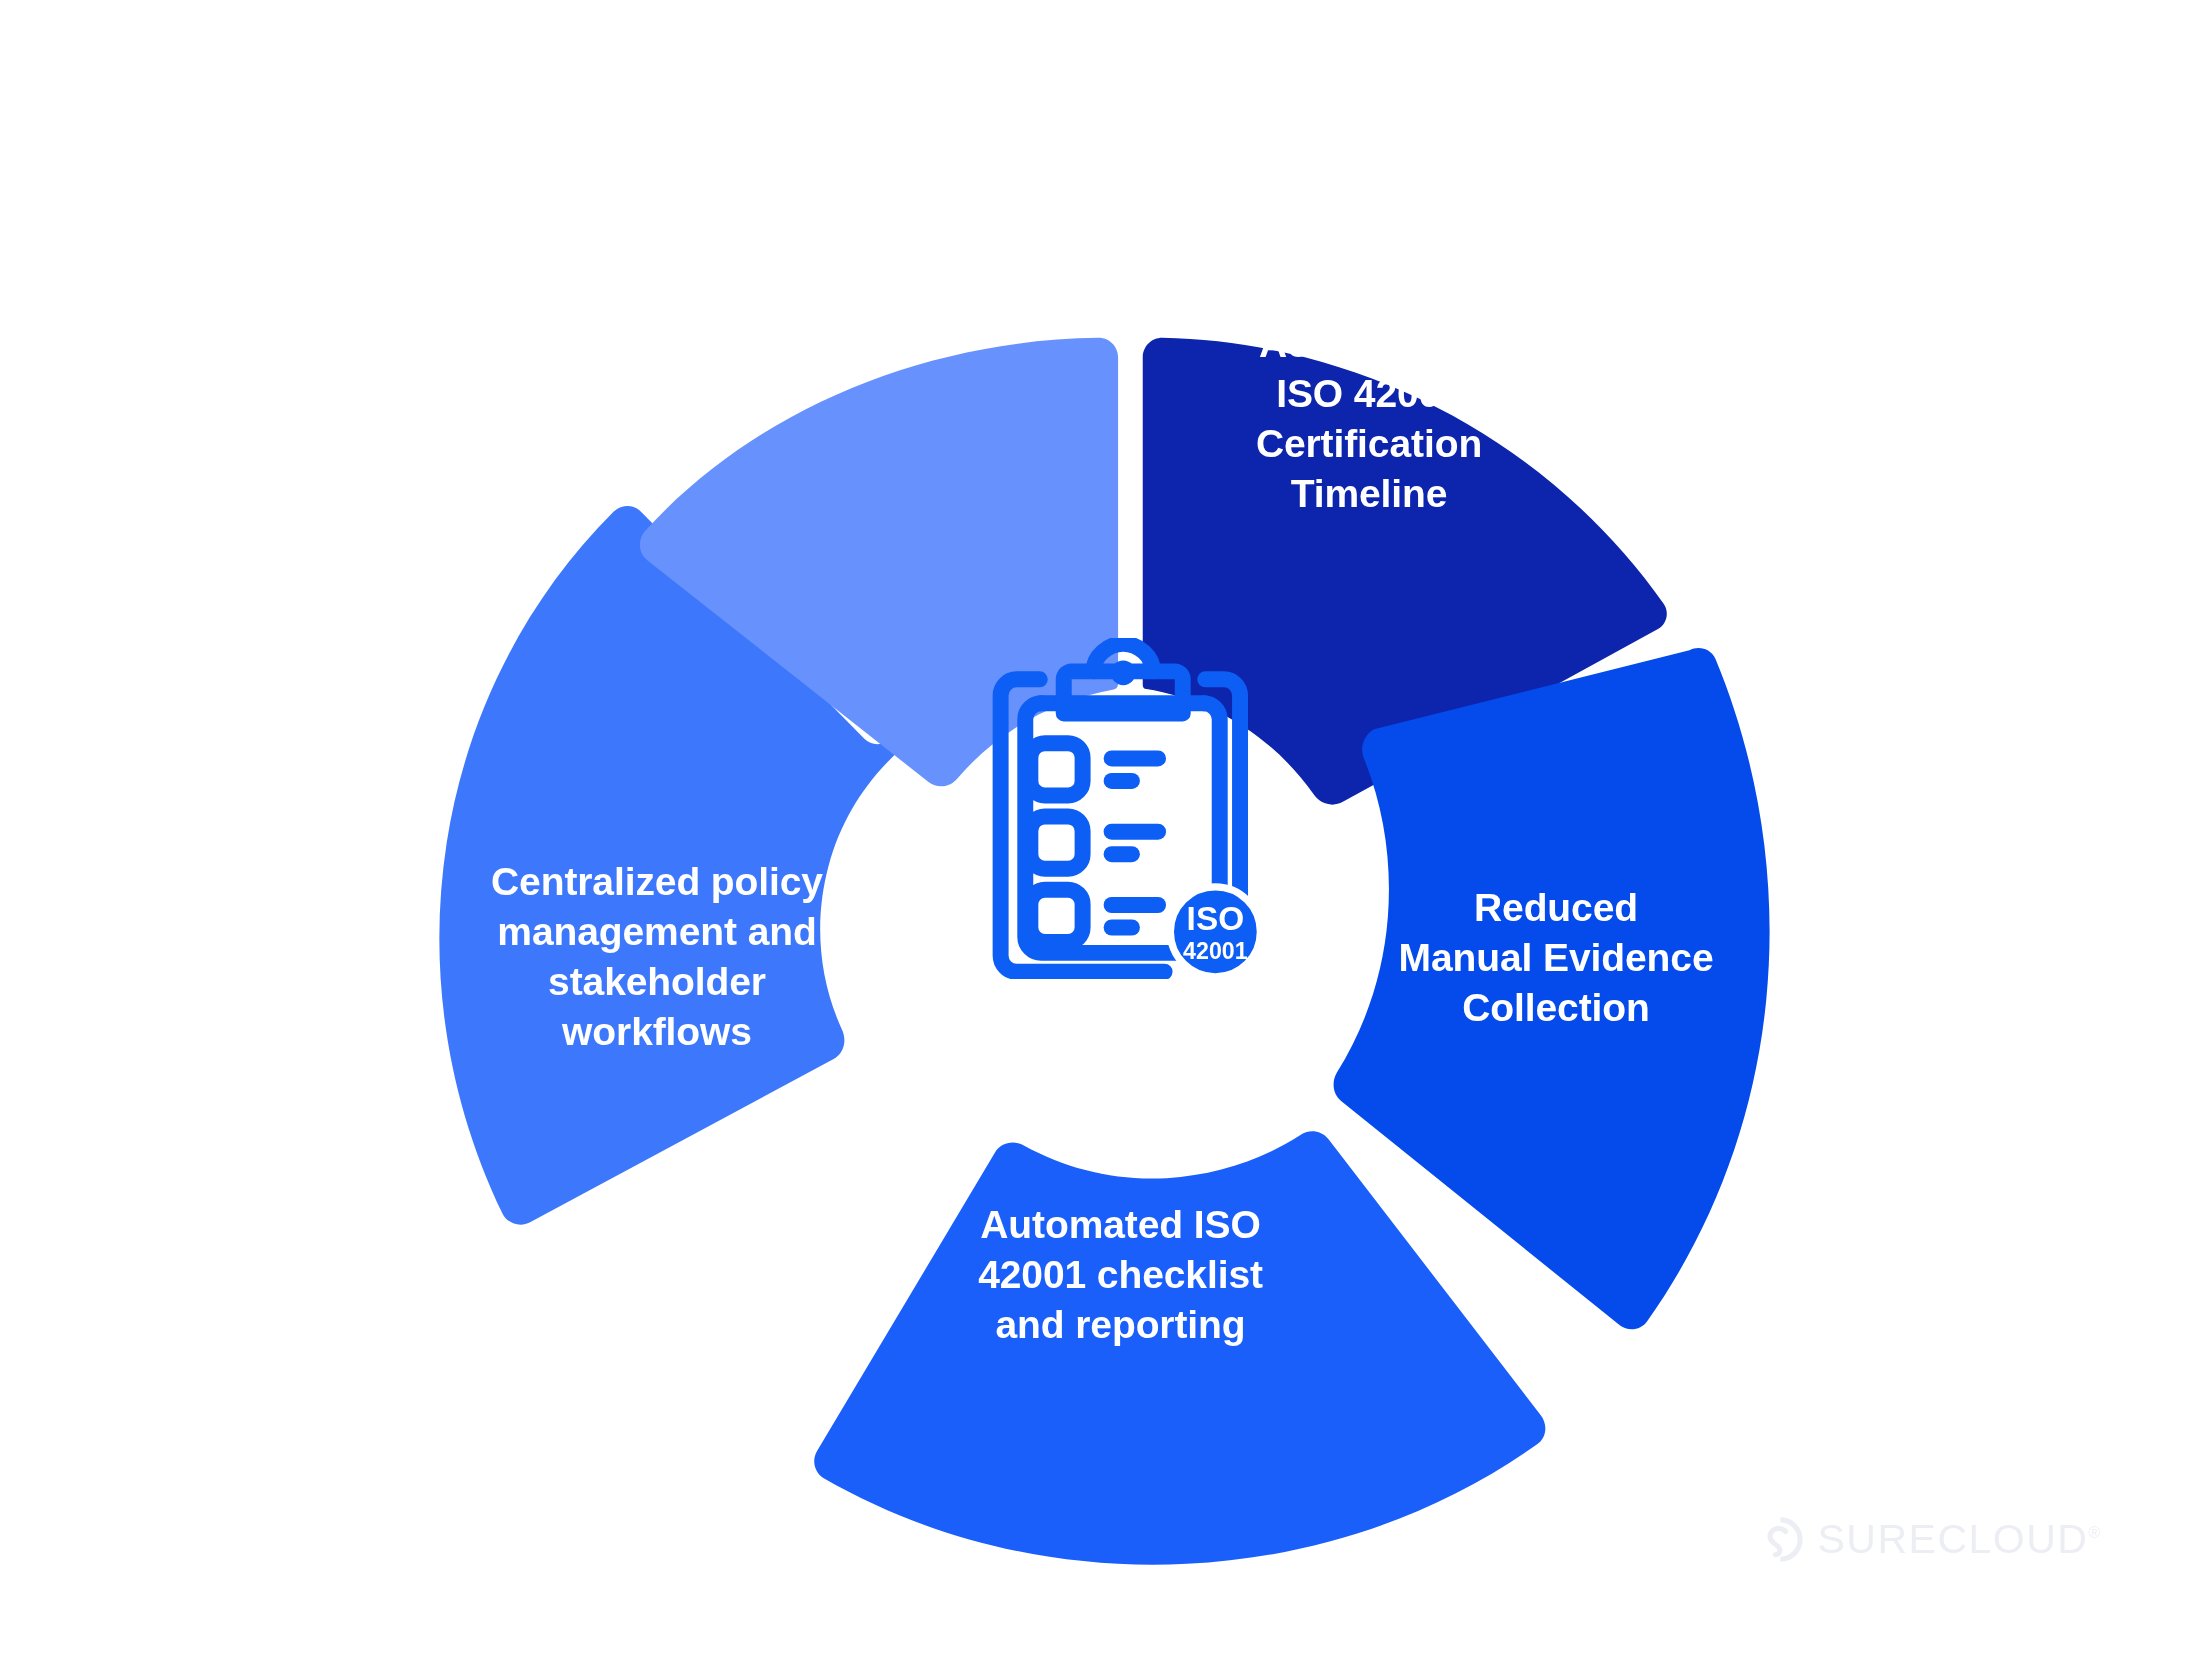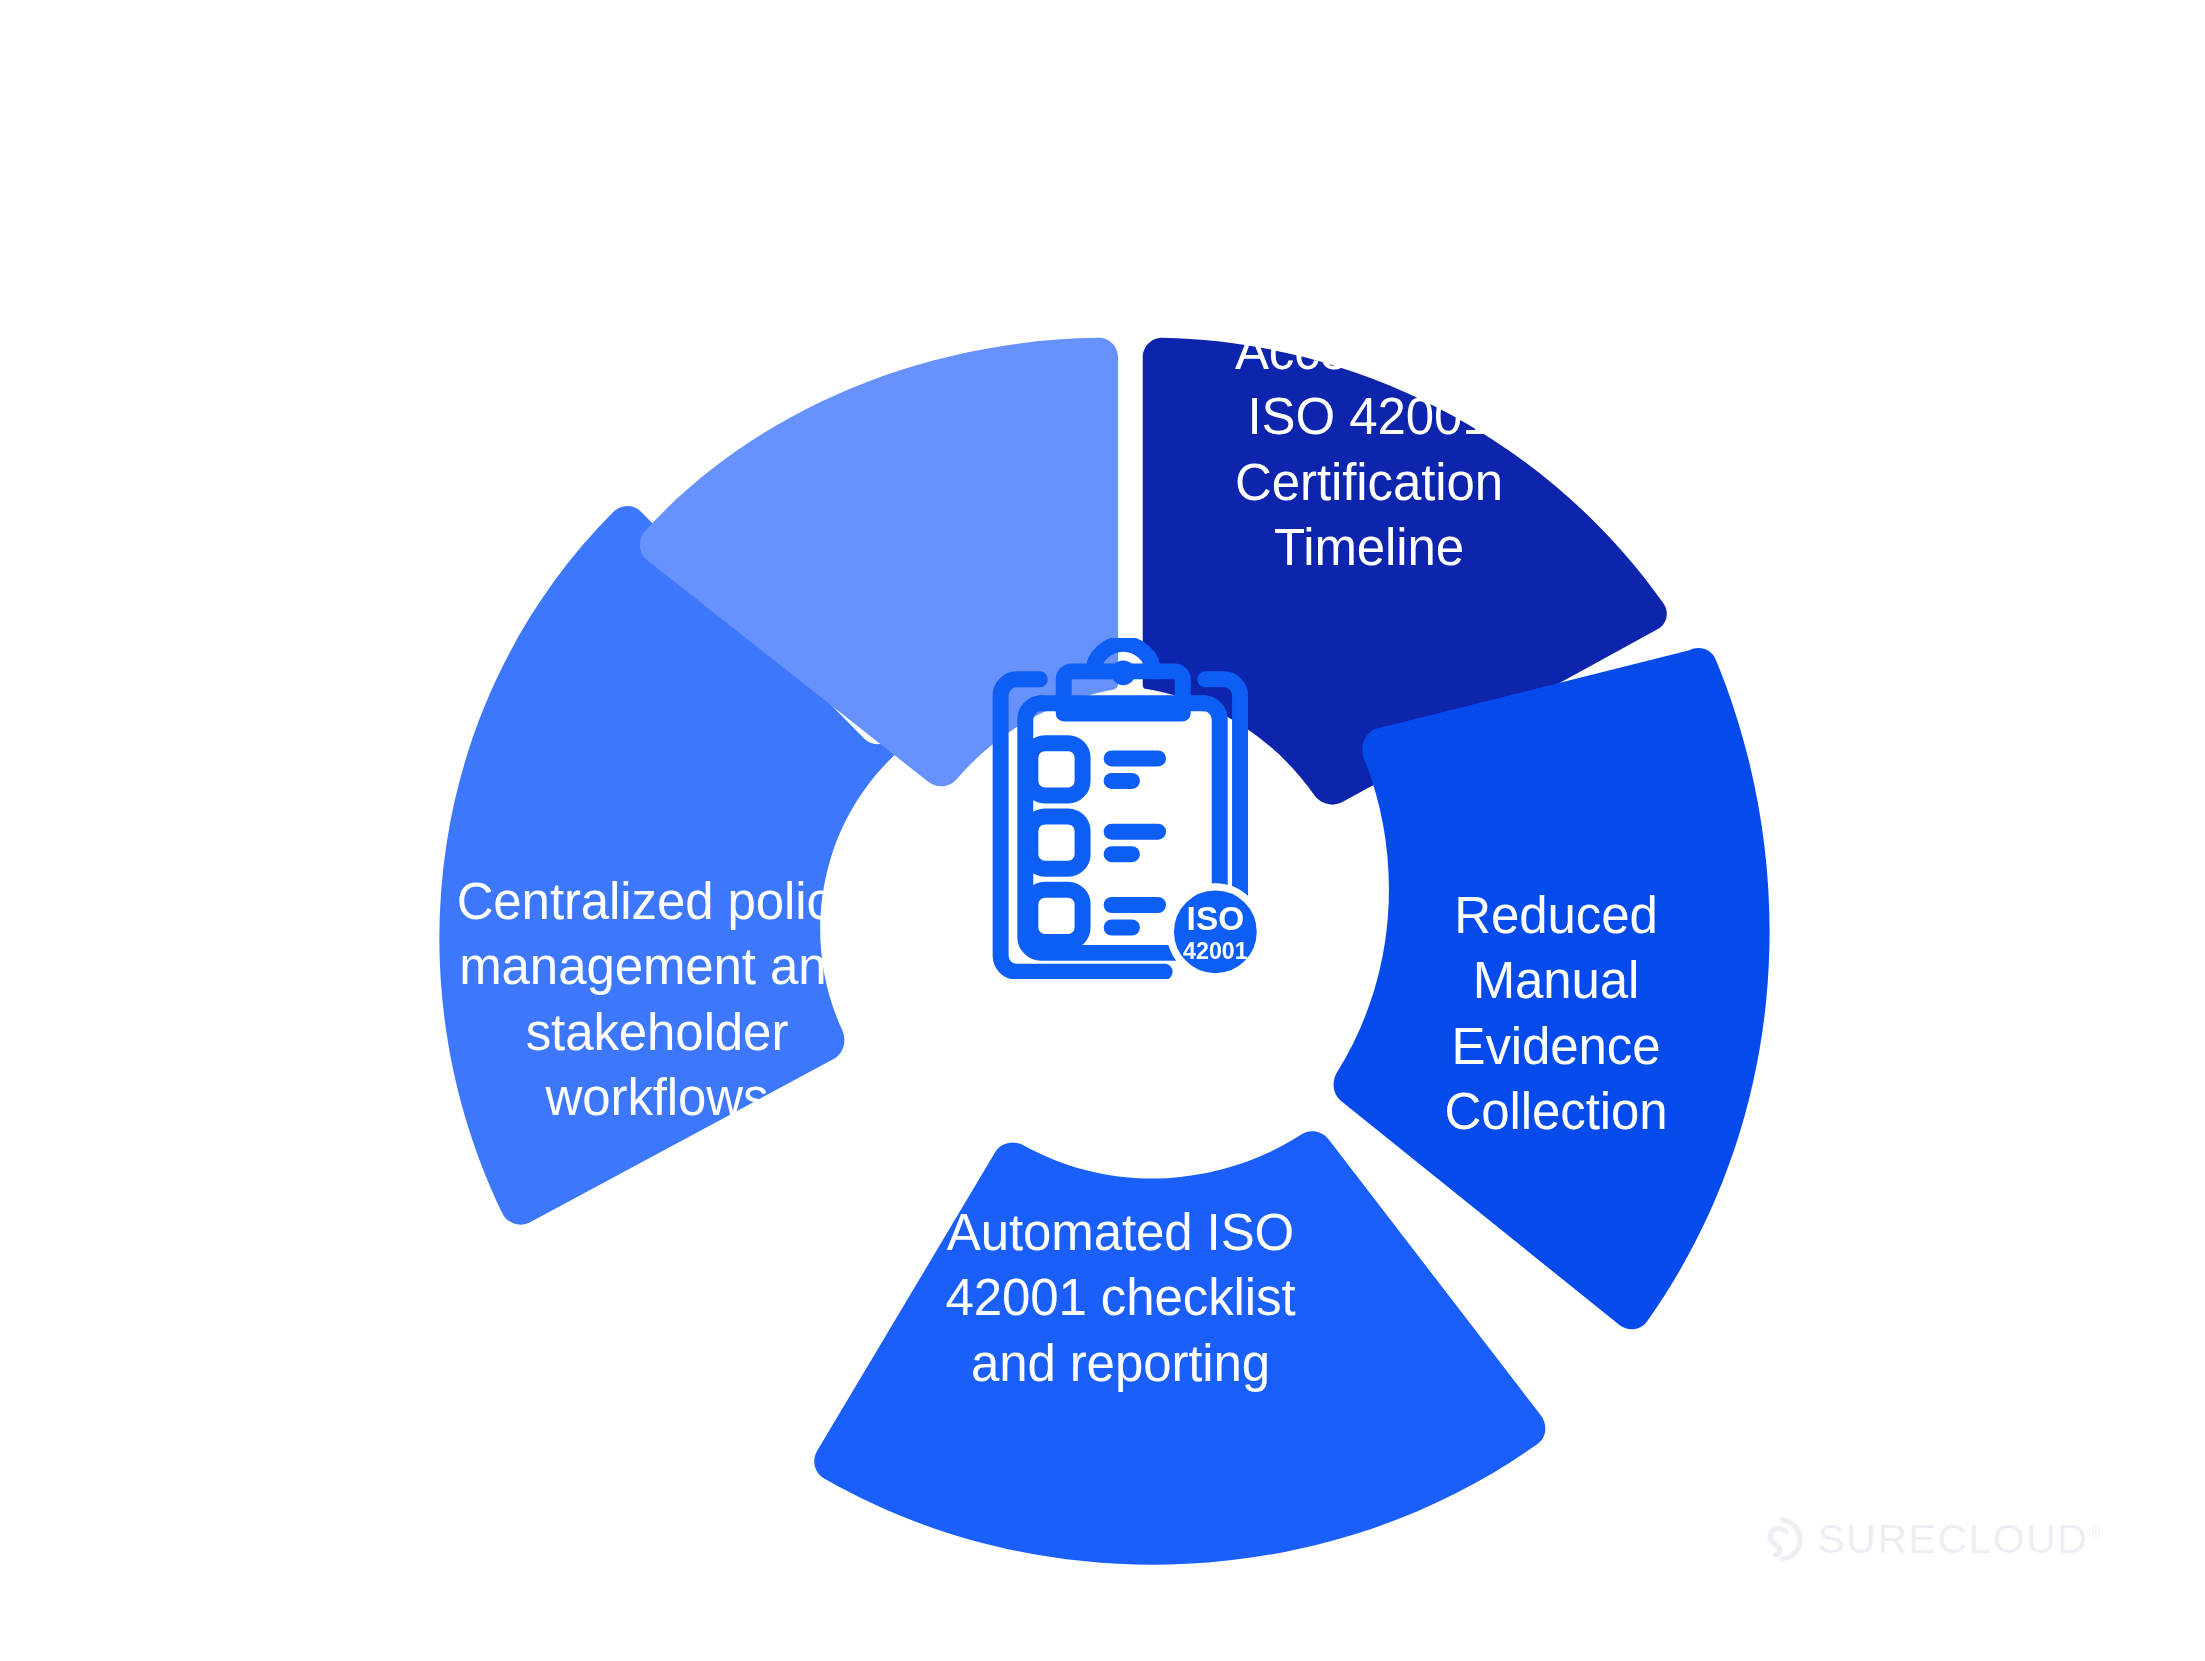--- a/index.html
+++ b/index.html
@@ -24,43 +24,42 @@
   .wheel-svg {
     position: absolute;
     left: 0;
     top: 0;
     width: 2205px;
     height: 1661px;
   }
   .seg-label {
     position: absolute;
     color: #ffffff;
-    font-size: 51px;
+    font-size: 39px;
     line-height: 1.28;
     text-align: center;
-    font-weight: 400;
+    font-weight: 700;
     letter-spacing: -0.1px;
     white-space: pre-line;
     pointer-events: none;
   }
   #label-accelerated {
     left: 1206px;
     top: 319px;
     width: 326px;
   }
   #label-realtime {
     left: 606px;
     top: 381px;
     width: 406px;
   }
   #label-centralized {
     left: 454px;
     top: 857px;
     width: 406px;
-    margin-top: 12px;
   }
   #label-automated {
     left: 932px;
     top: 1200px;
     width: 377px;
   }
   #label-reduced {
     left: 1373px;
     top: 883px;
     width: 366px;

